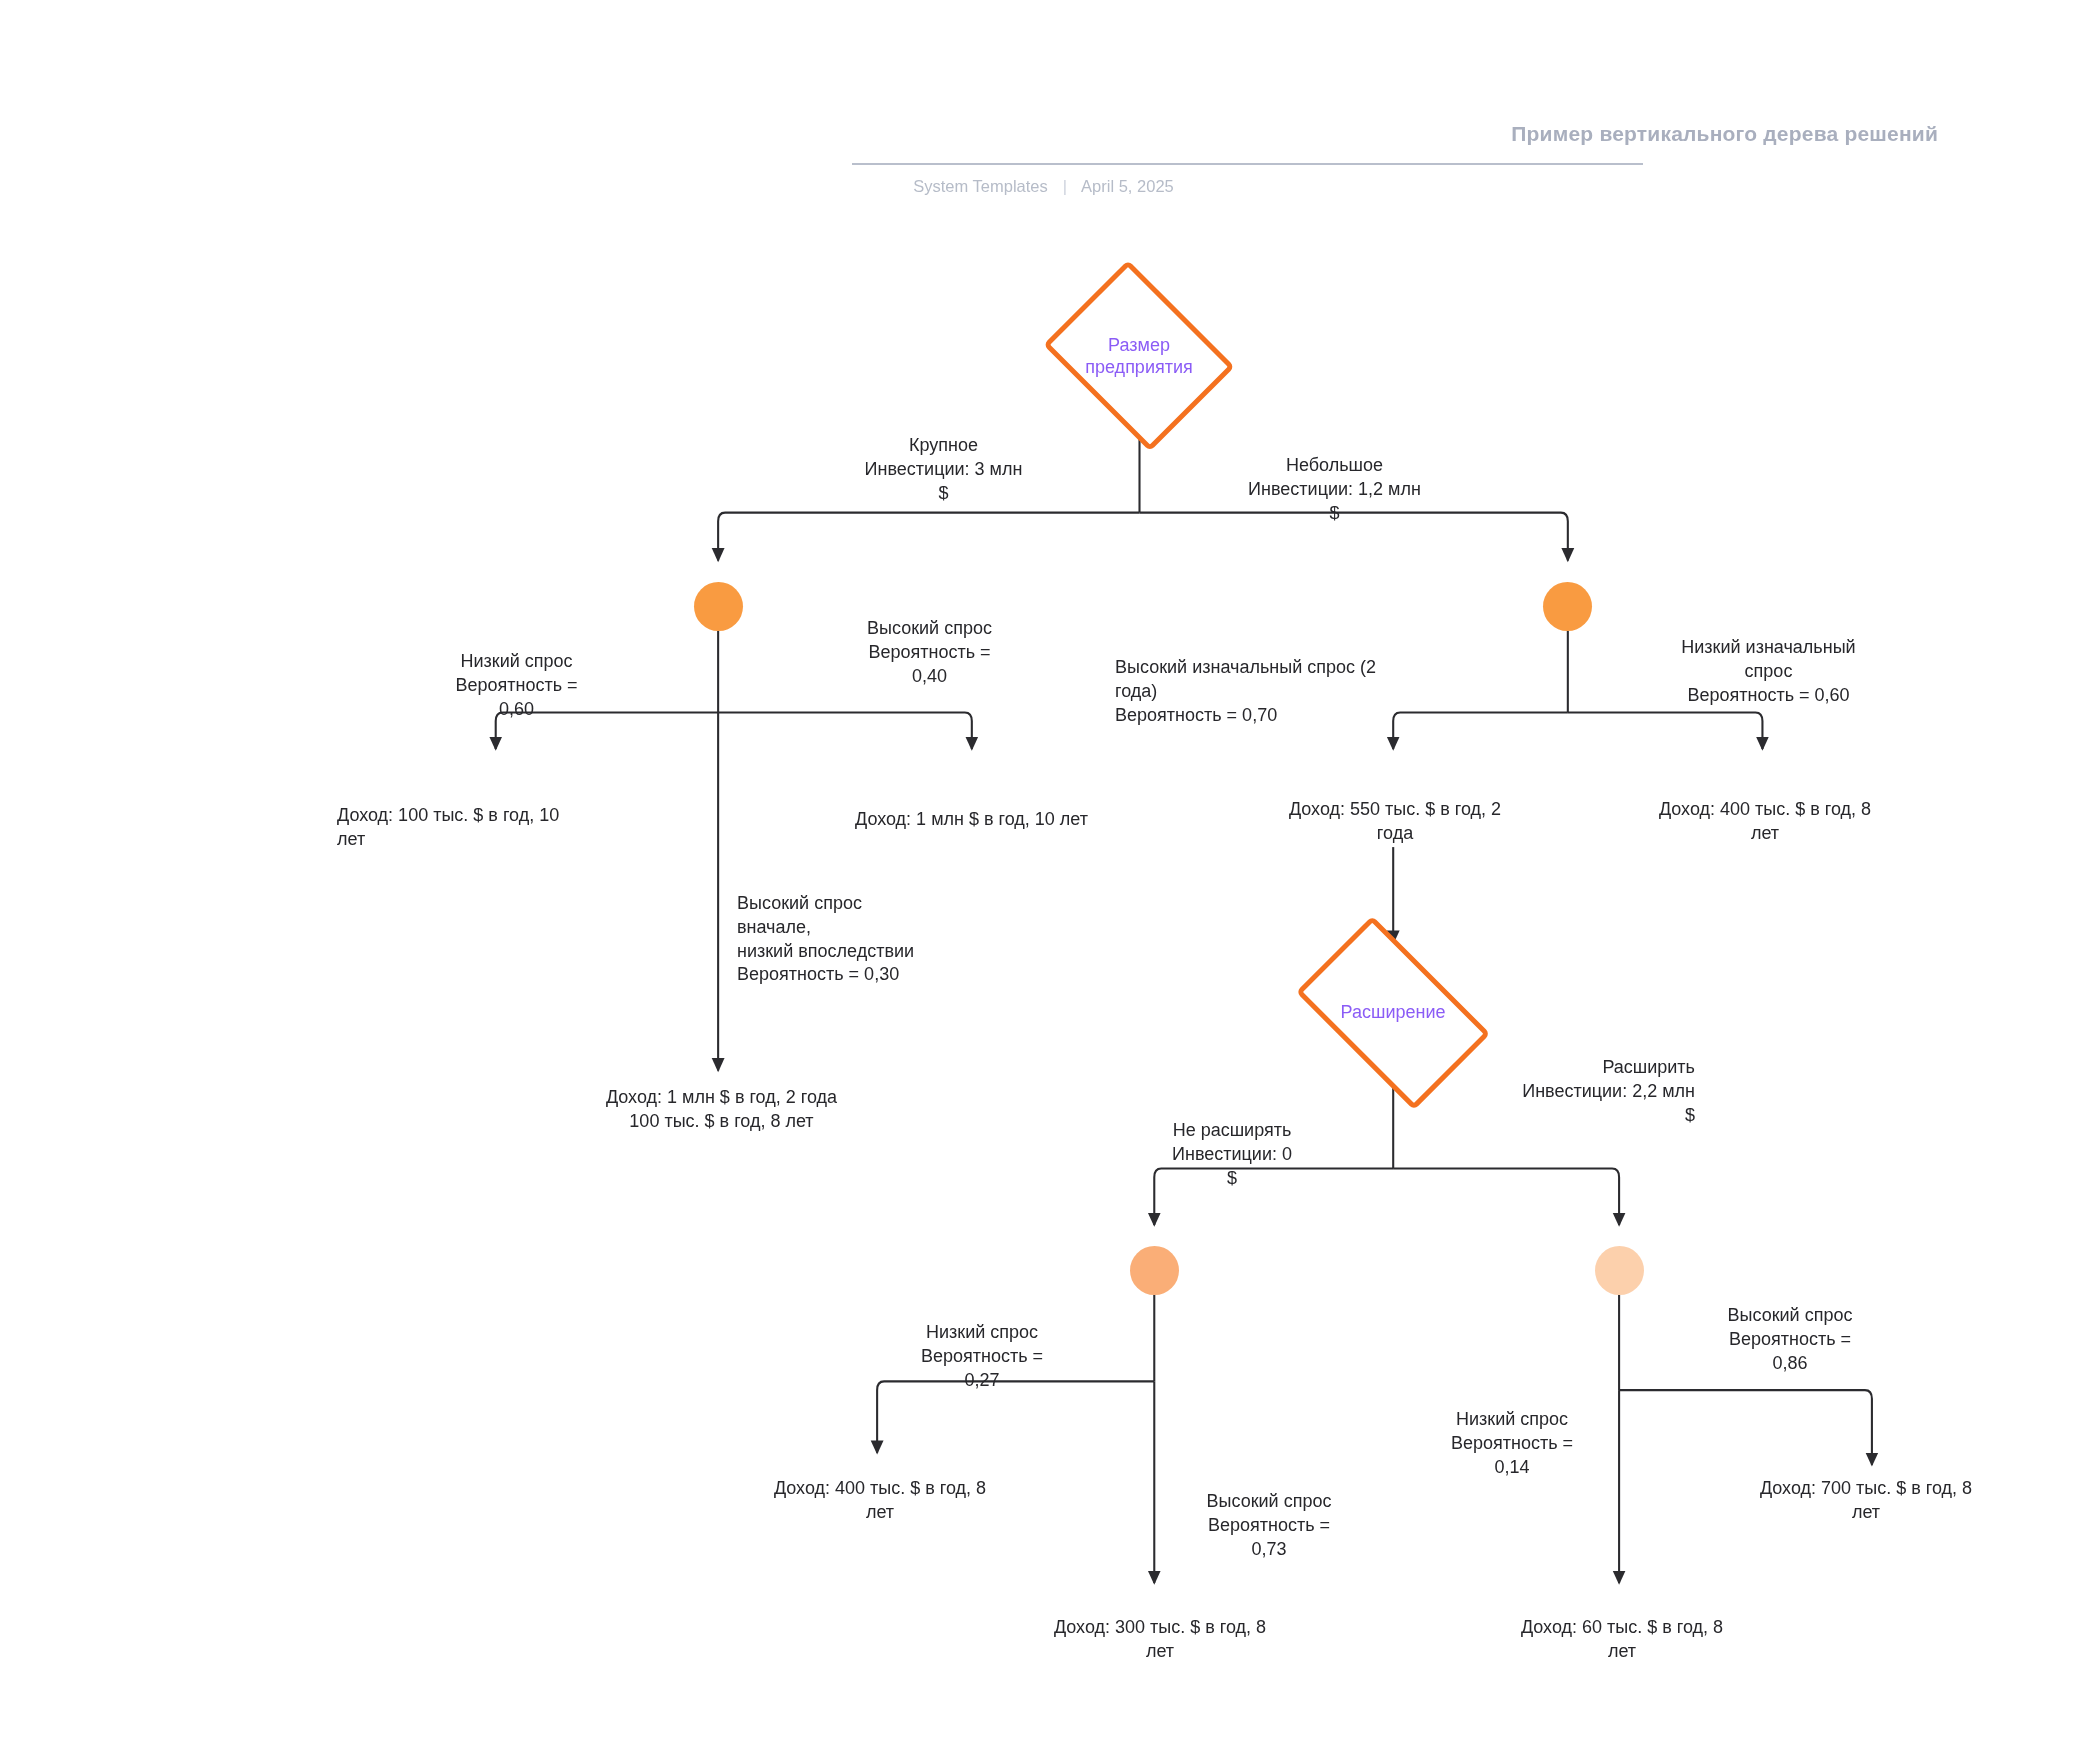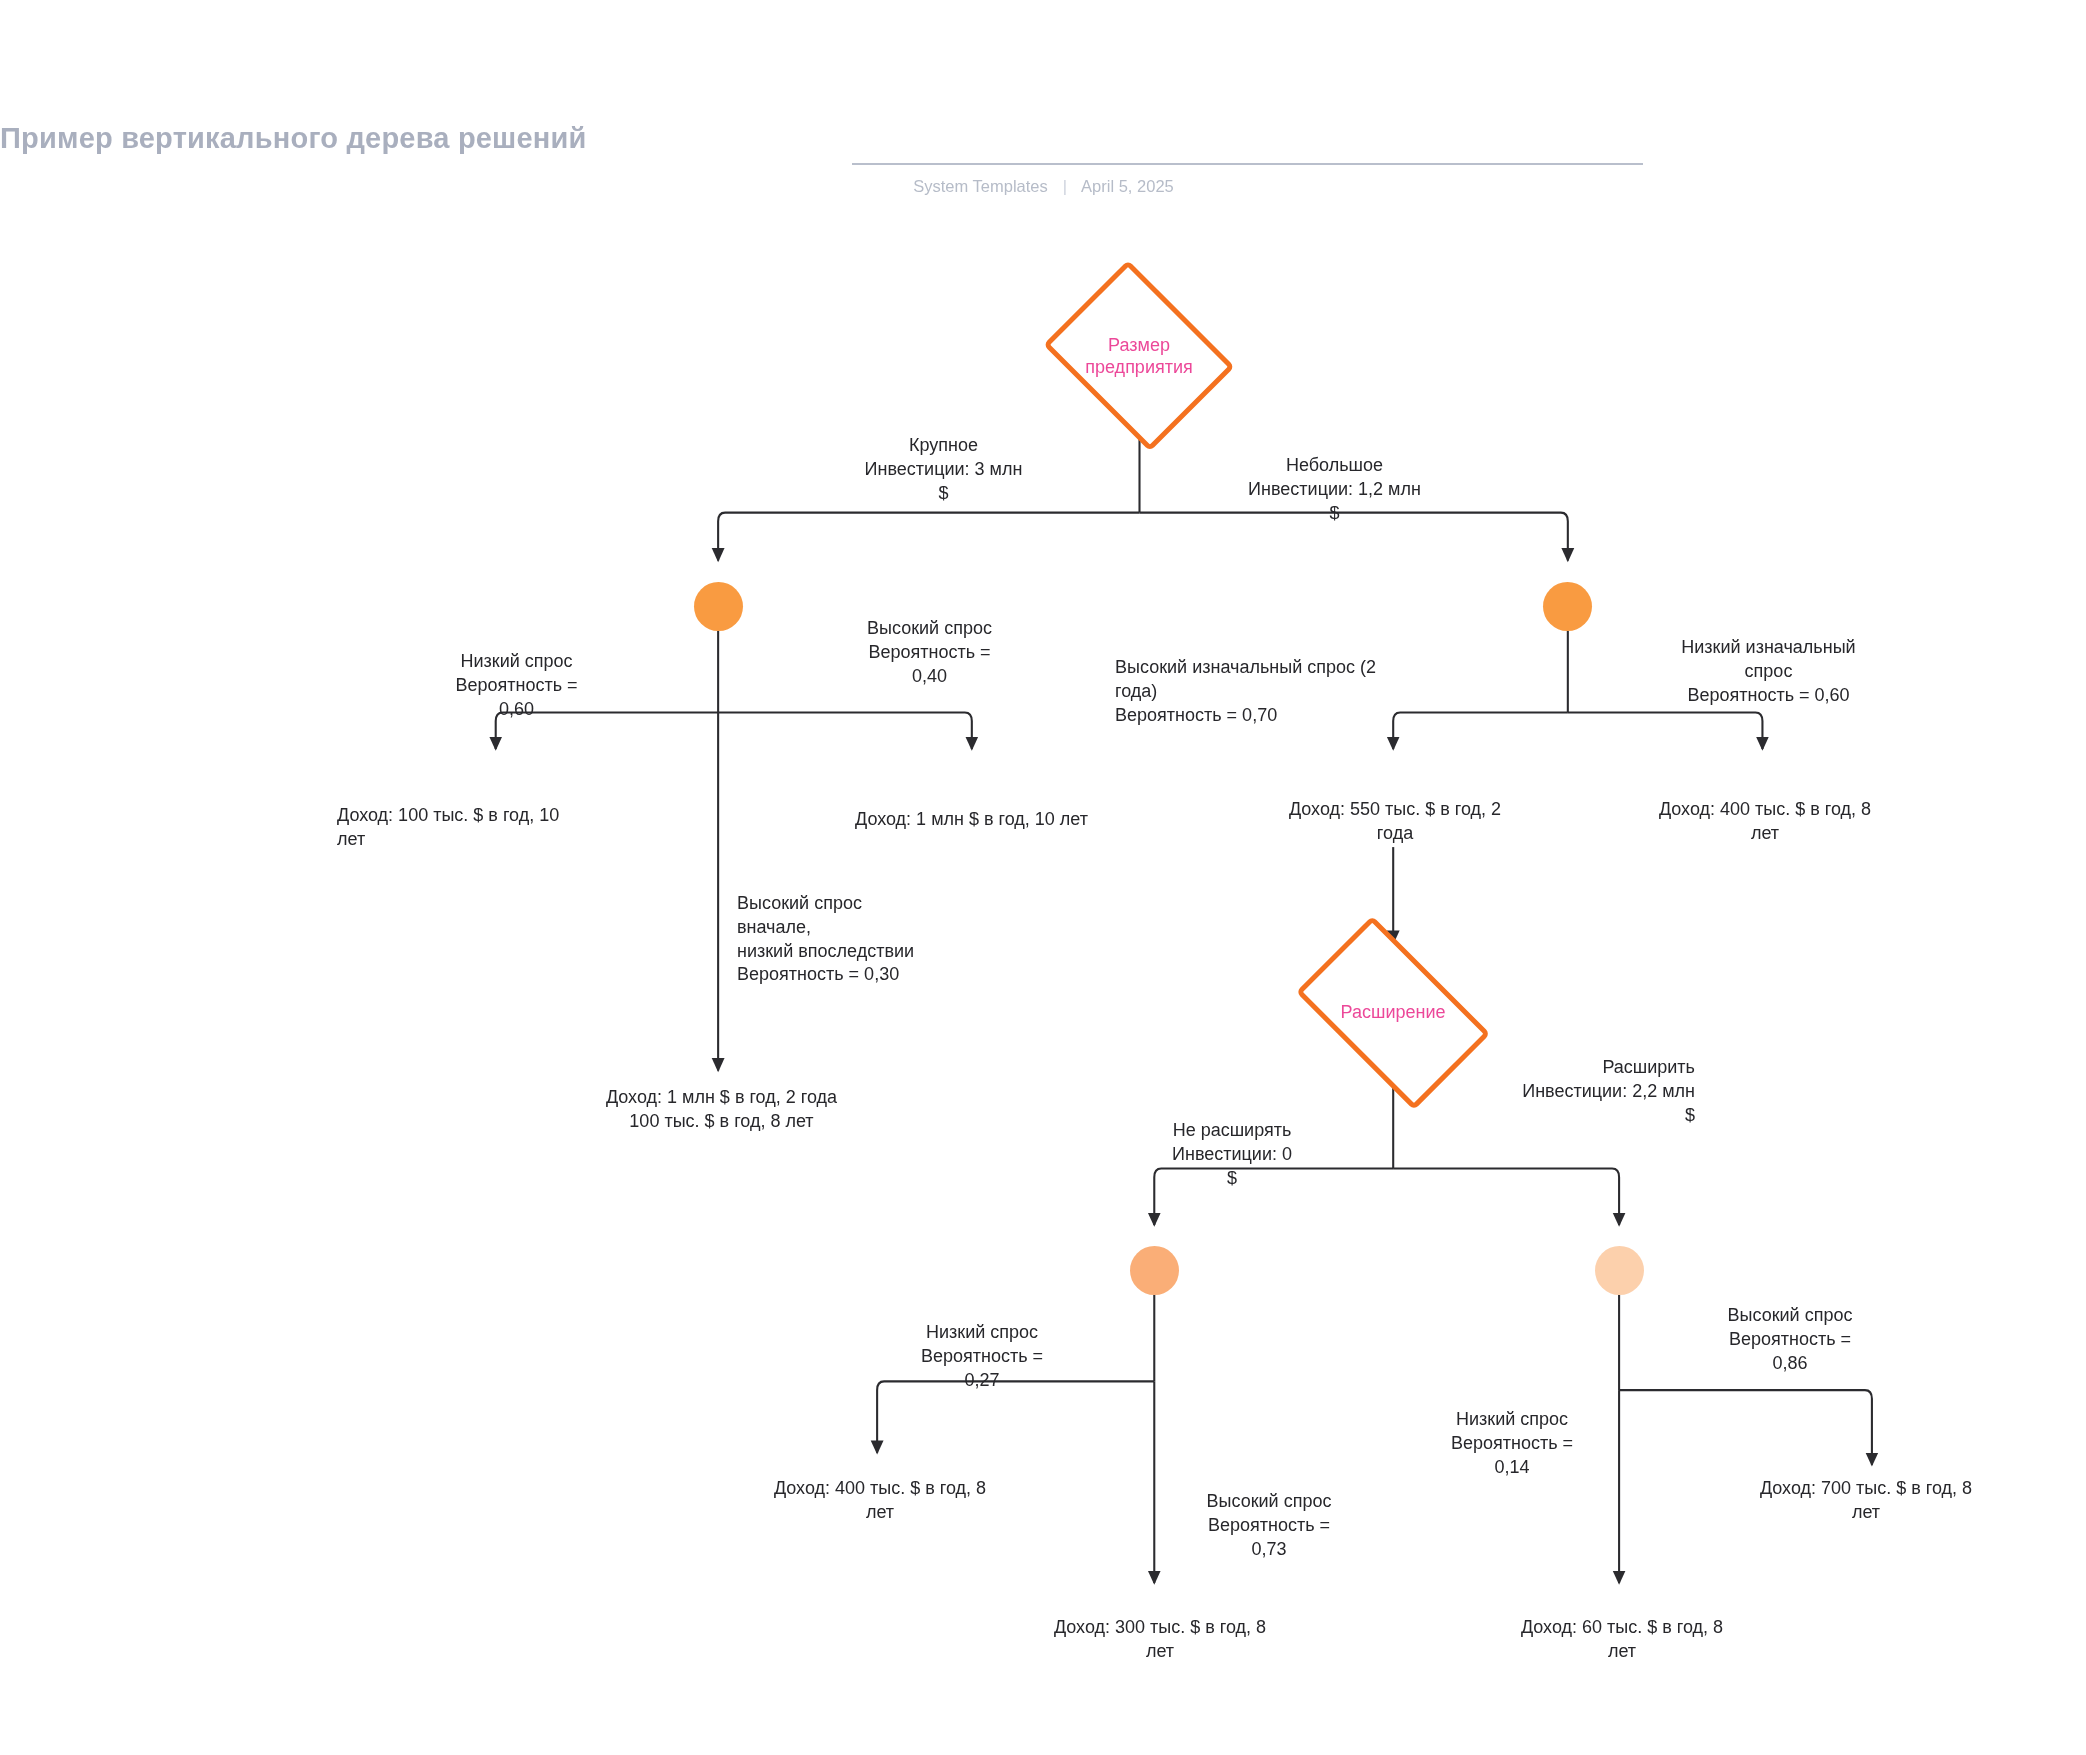--- a/index.html
+++ b/index.html
@@ -2,40 +2,40 @@
 <html style="font-size:14px"><head>
 <meta charset="utf-8">
 <style>
   html,body{margin:0;padding:0;background:#ffffff;}
   body{width:2087px;height:1755px;position:relative;
        font-family:"Liberation Sans","DejaVu Sans",sans-serif;
        color:#27272b;overflow:hidden;}
 
   
   #header{position:absolute;left:0;top:0;width:2087px;height:165px;}
-  #title{position:absolute;left:0;top:122px;width:1938px;text-align:left;
-         font-size:29px;font-weight:bold;color:#a9afbe;letter-spacing:0.2px;}
+  #title{position:absolute;left:0;top:122px;width:1938px;text-align:right;
+         font-size:21px;font-weight:bold;color:#a9afbe;letter-spacing:0.2px;}
   #title-rule{position:absolute;left:852px;top:163px;width:791px;height:1.7px;
               background:#b9bfcc;}
   #subtitle{position:absolute;left:0;top:177px;width:2087px;text-align:center;
             font-size:16.5px;color:#b6bcc8;}
   #subtitle .sep{display:inline-block;padding:0 10.4px;color:#cdd2dc;}
 
   
   #canvas{position:absolute;left:0;top:0;width:2087px;height:1755px;}
   #wires{position:absolute;left:0;top:0;width:2087px;height:1755px;}
 
   
   .diamond{position:absolute;display:flex;align-items:center;justify-content:center;
            text-align:center;box-sizing:border-box;}
   .diamond .dshape{position:absolute;left:50%;top:50%;
            width:70.7%;height:70.7%;transform:translate(-50%,-50%) rotate(45deg);
            border:5.2px solid #F4711F;border-radius:6px;background:#fff;}
   .diamond .dlabel{position:relative;z-index:2;font-size:18px;line-height:1.25;
-           color:#ec4899;white-space:pre-line;}
+           color:#8b5cf6;white-space:pre-line;}
 
   .circle{position:absolute;border-radius:50%;}
 
   
   .tx{position:absolute;font-size:18px;line-height:1.32;color:#27272b;
       white-space:pre-line;box-sizing:border-box;}
   .tx.c{text-align:center;}
   .tx.l{text-align:left;margin-top:6px;}
 </style>
 </head>

